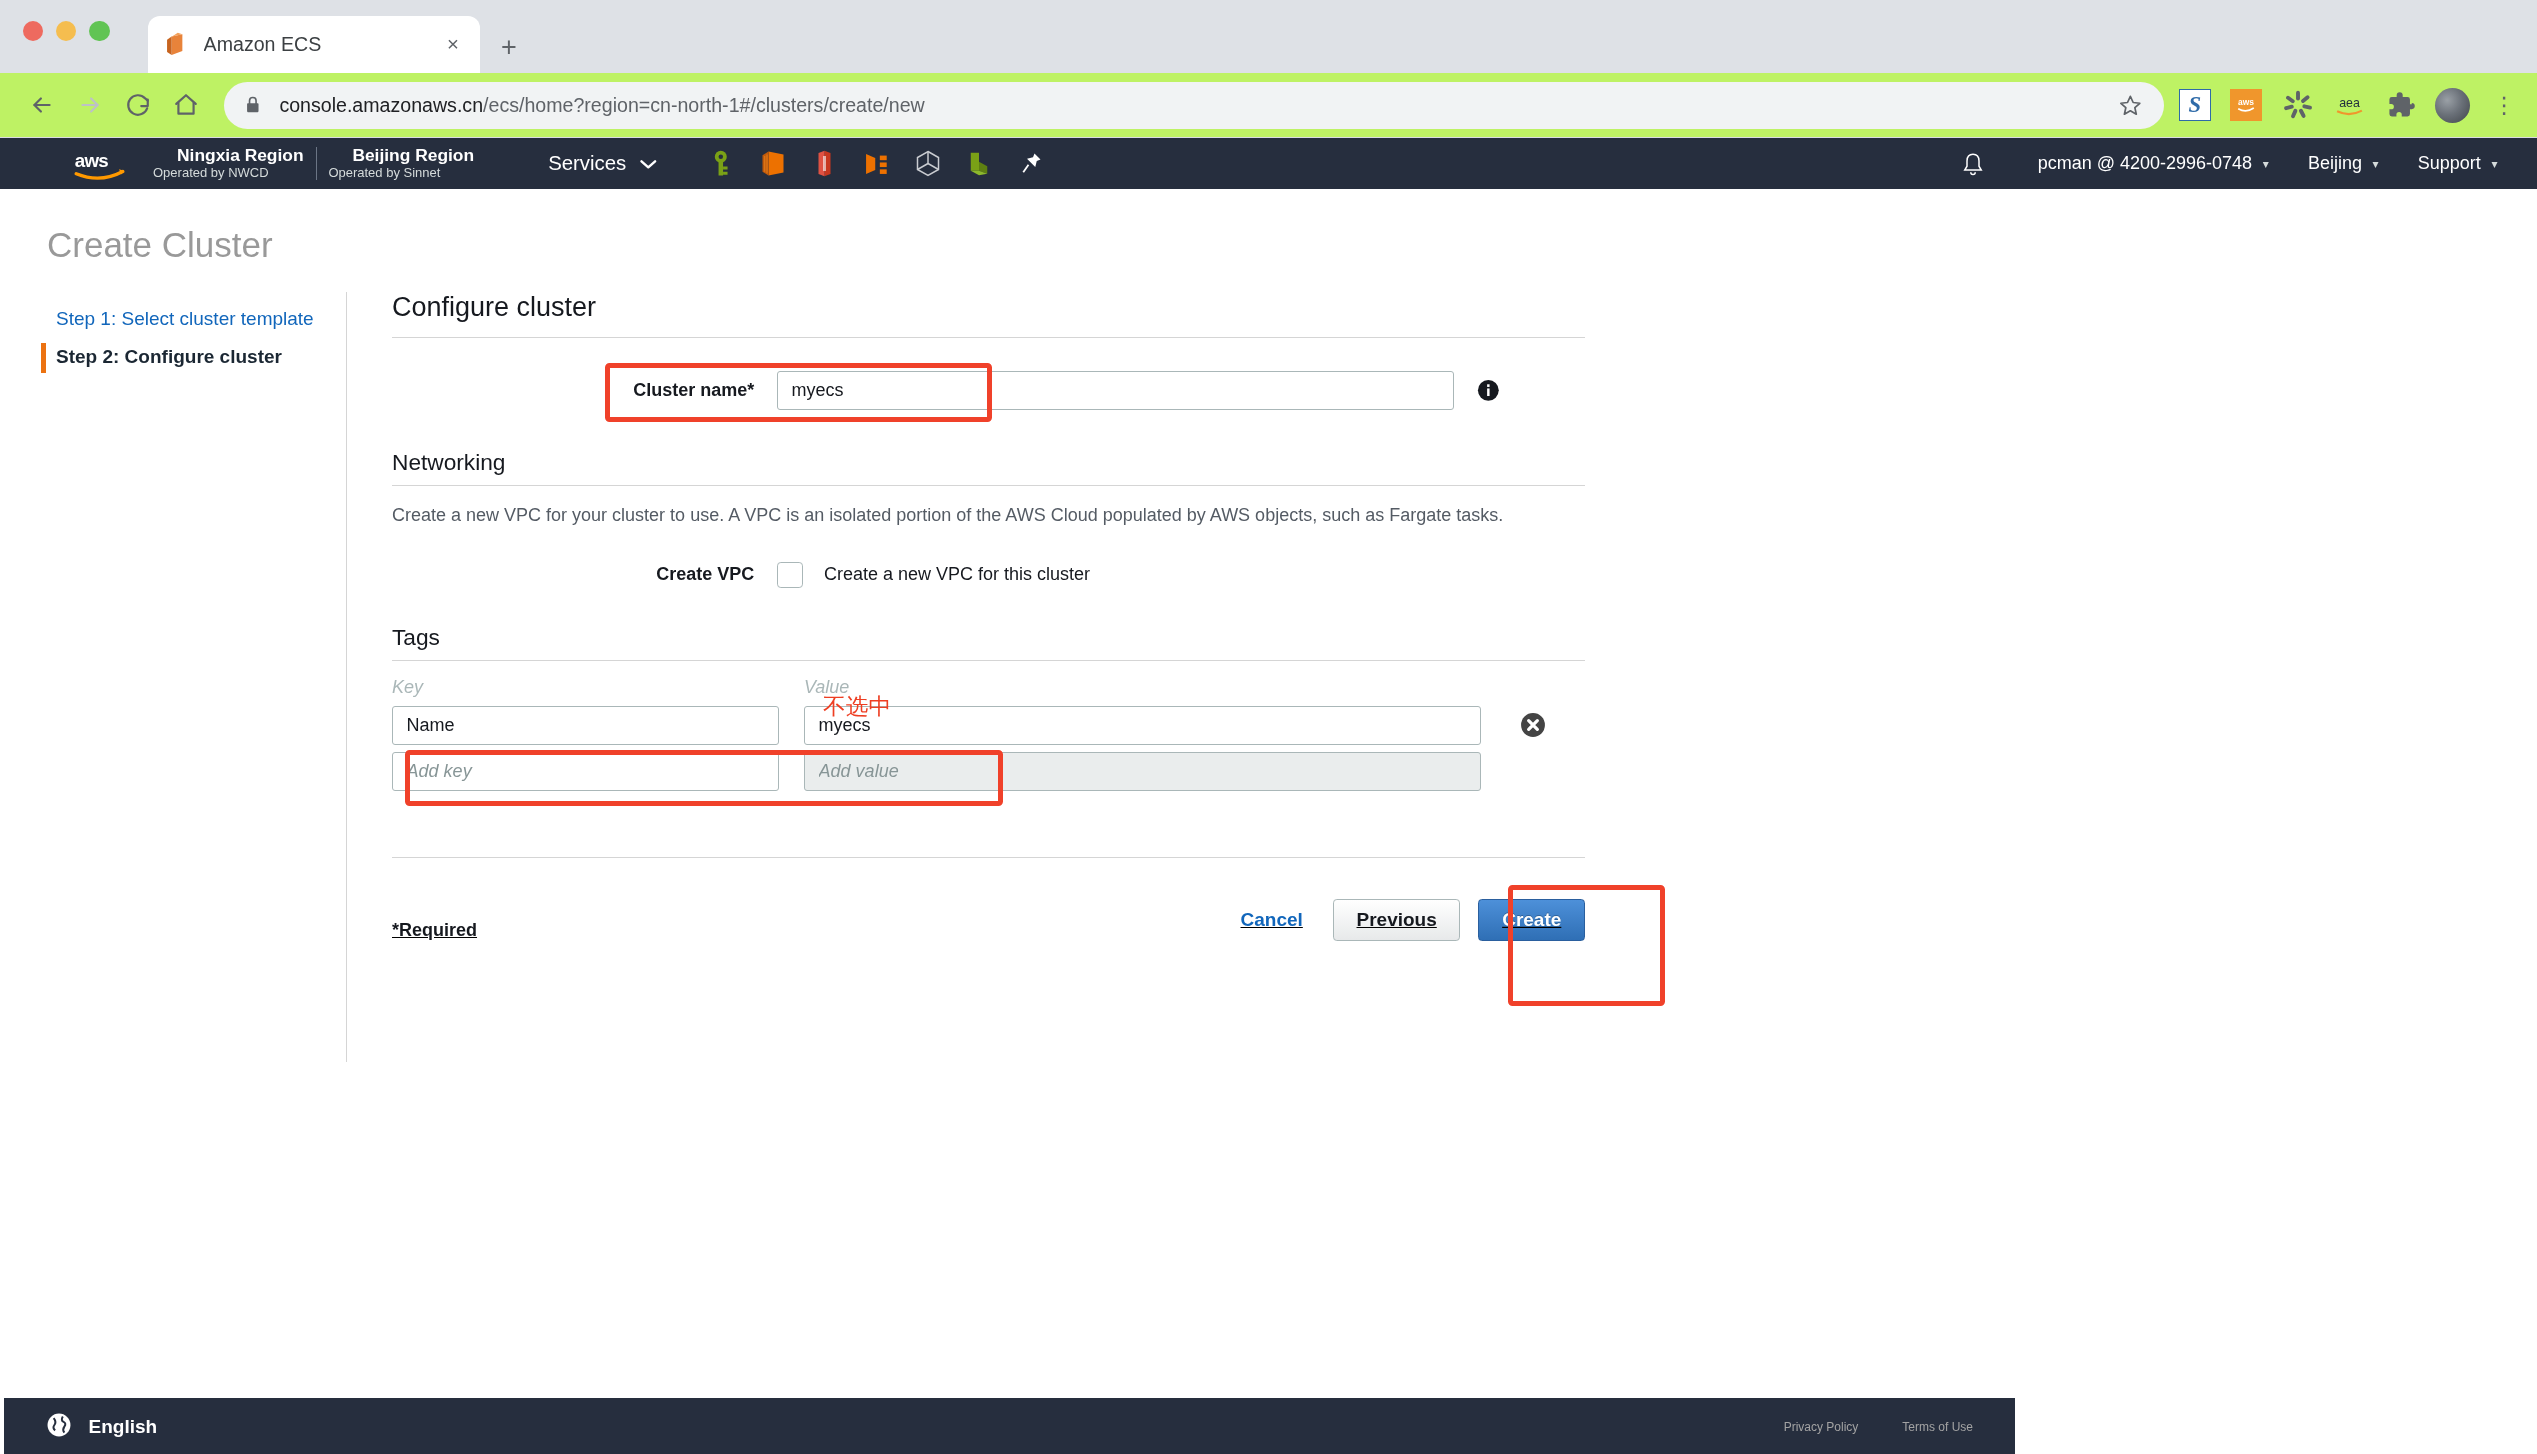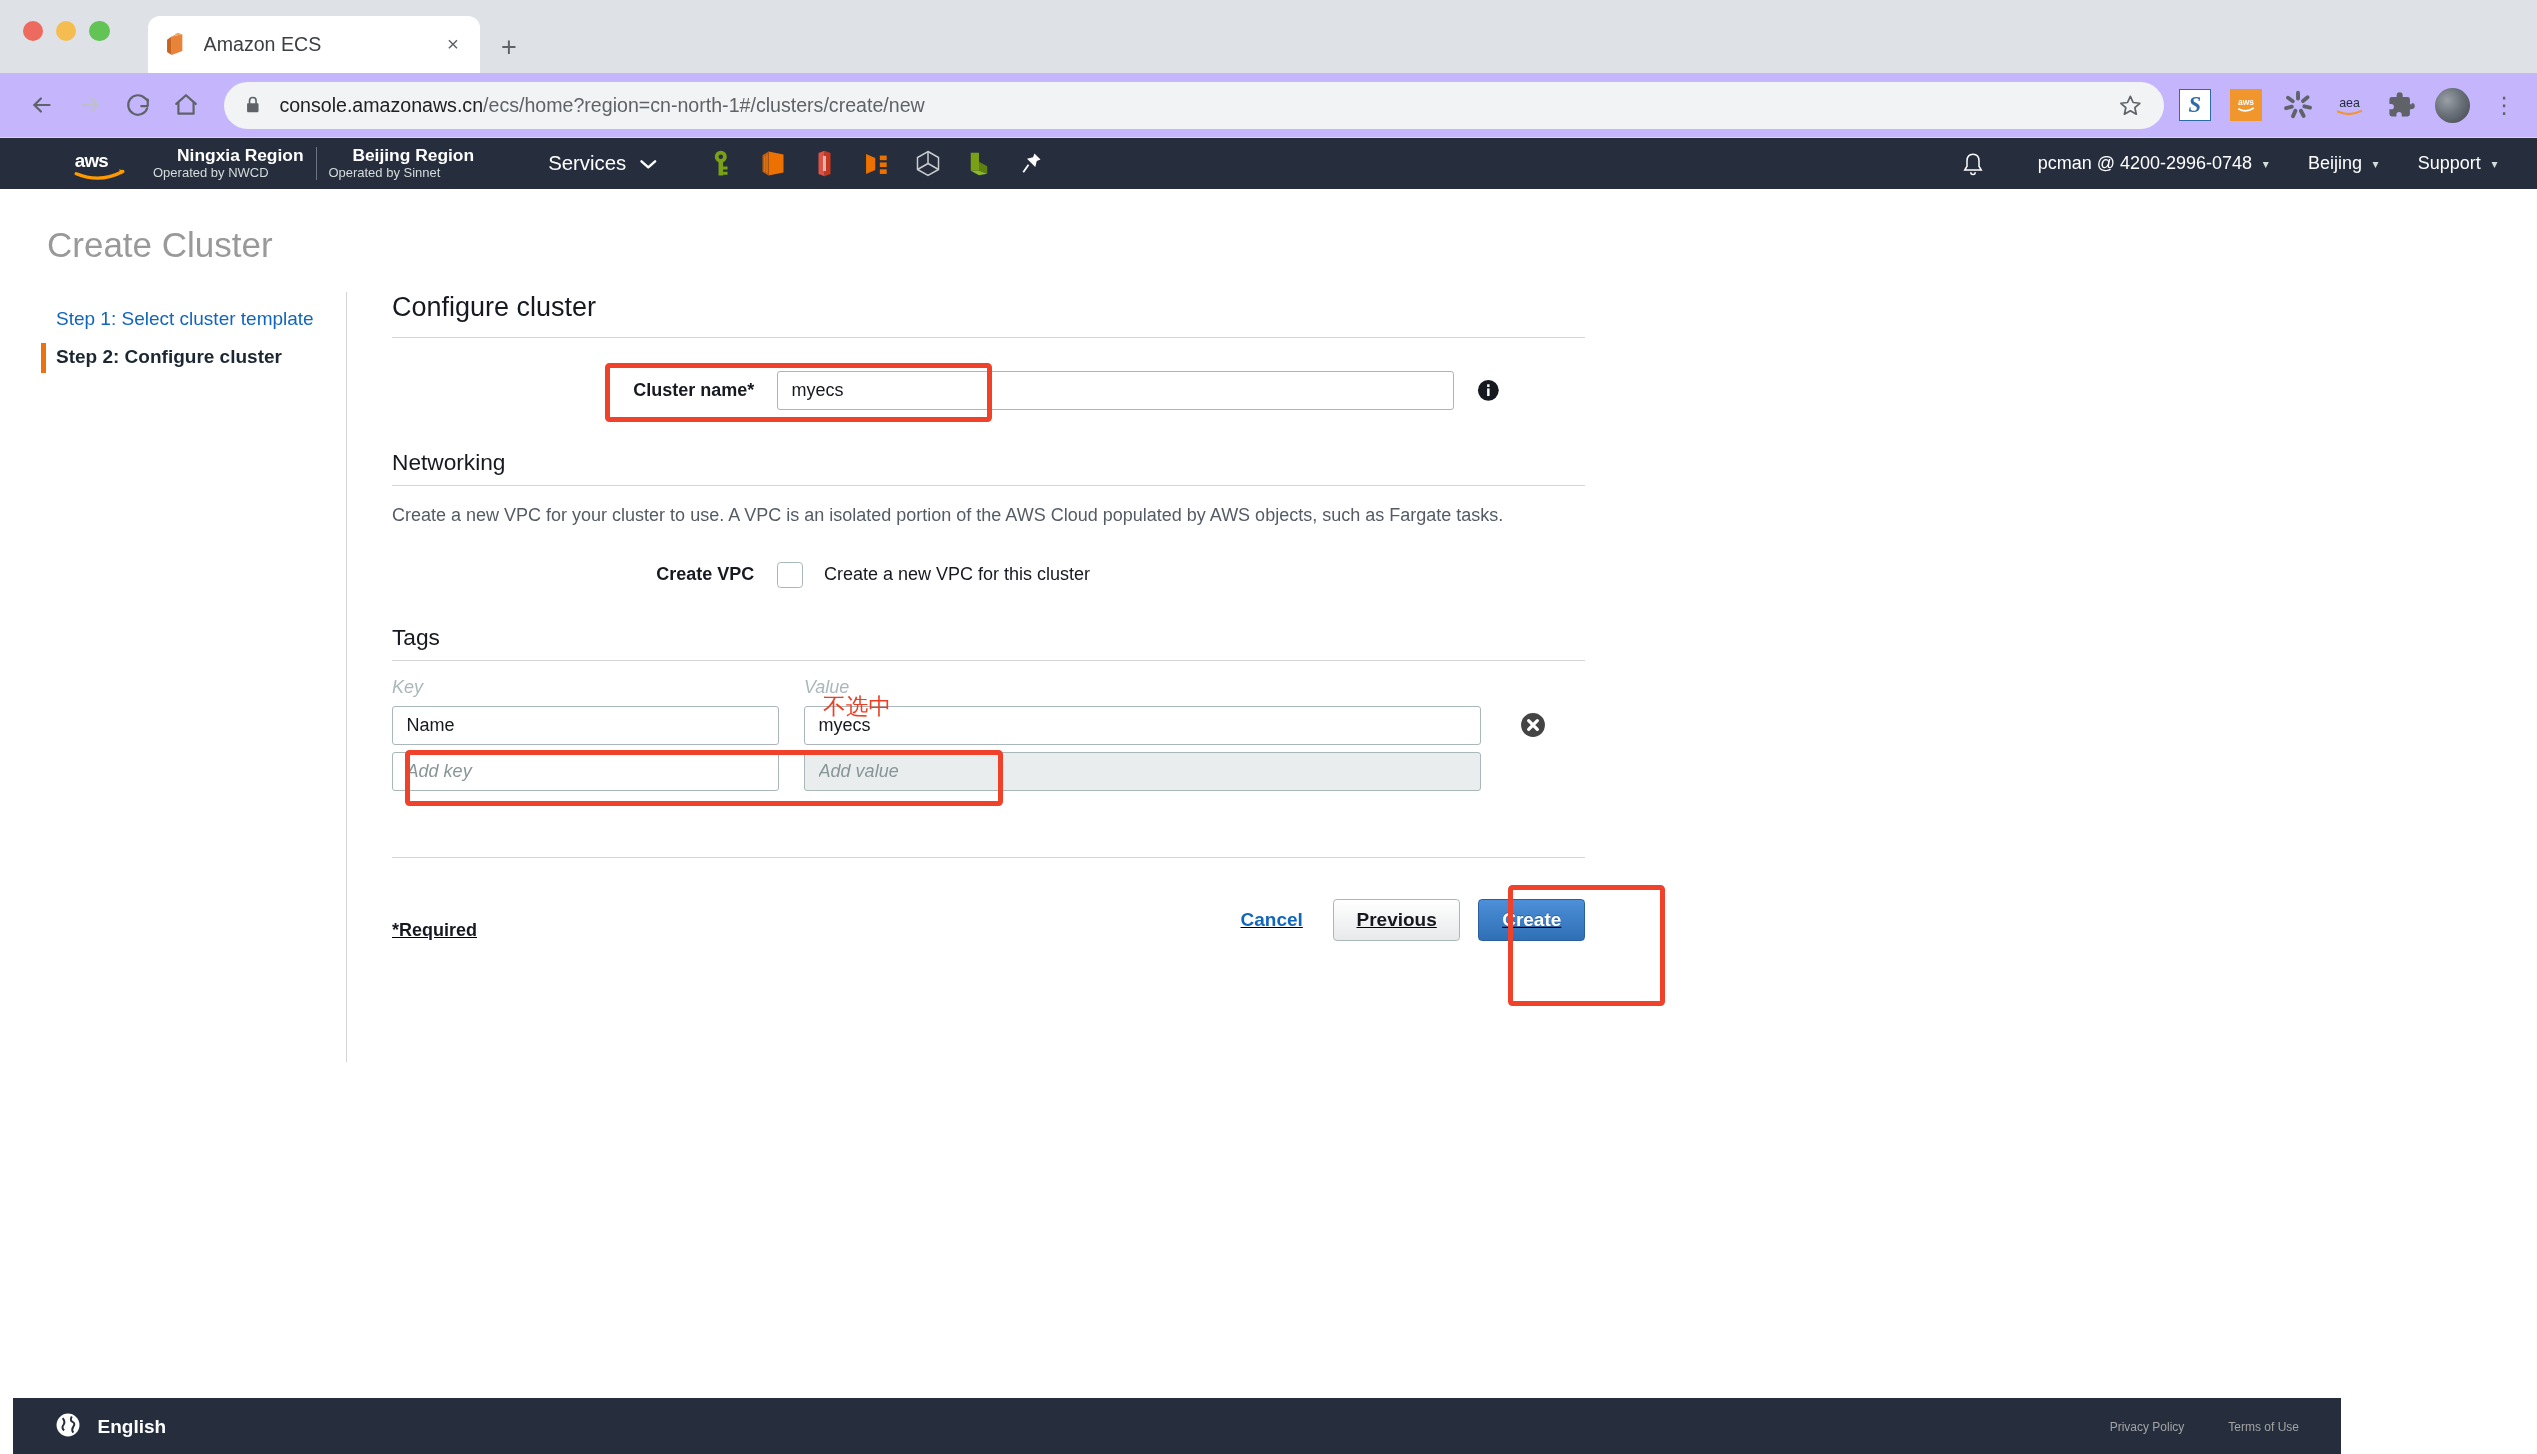--- a/index.html
+++ b/index.html
@@ -54,21 +54,21 @@
     padding: 4.5px 6px; cursor: pointer;
   }
   .new-tab {
     margin-left: 21px; margin-bottom: 12px;
     font-size: 27px; color: #5f6368; line-height: 1;
     font-weight: 300; cursor: pointer;
   }
 
   .toolbar {
     height: 65px;
-    background: #c4b5fd;
+    background: #bef264;
     display: flex; align-items: center;
     padding: 0 18px;
     border-bottom: 0.8px solid #dadce0;
   }
   .nav-btn {
     width: 48px; height: 48px;
     display: flex; align-items: center; justify-content: center;
     color: #5f6368; cursor: pointer;
     flex-shrink: 0;
   }
@@ -269,22 +269,22 @@
     pointer-events: none;
   }
   .anno-text {
     position: absolute;
     color: #ee3e22; font-size: 22.7px;
     white-space: nowrap;
   }
 
   
   .site-footer {
-    position: absolute; bottom: 0; left: 13px;
-    width: 2328px; height: 57px;
+    position: absolute; bottom: 0; left: 4px;
+    width: 2011px; height: 57px;
     background: #262e3e;
     display: flex; align-items: center;
     padding: 0 42px;
   }
   .lang { display: flex; align-items: center; gap: 16.6px; cursor: pointer; }
   .lang-text { color: #ffffff; font-size: 19px; font-weight: bold; }
   .foot-links { margin-left: auto; display: flex; gap: 44px; }
   .foot-link { color: #a3a3a3; font-size: 12px; cursor: pointer; }
 </style>
 </head>

